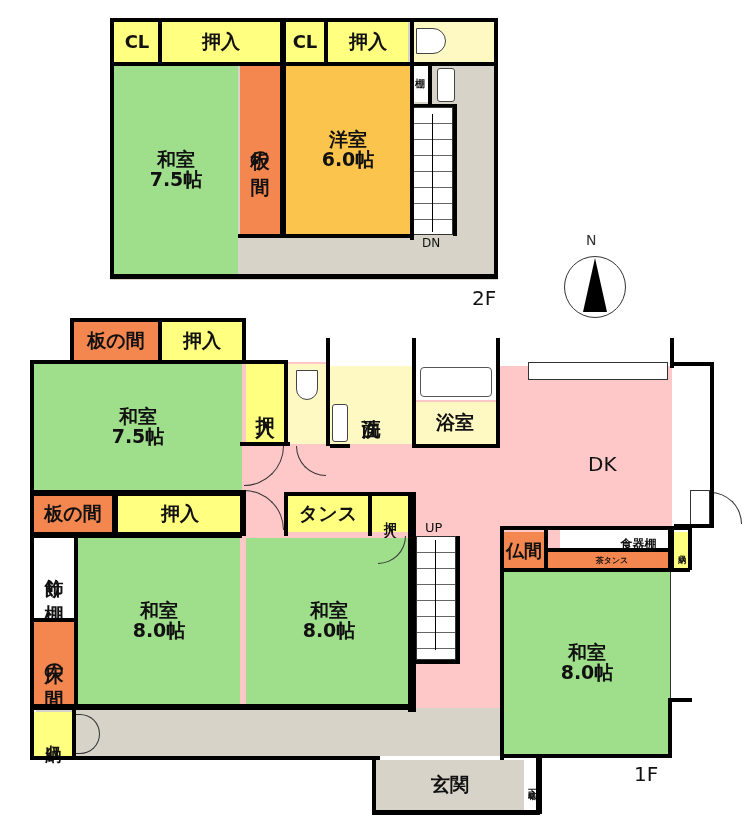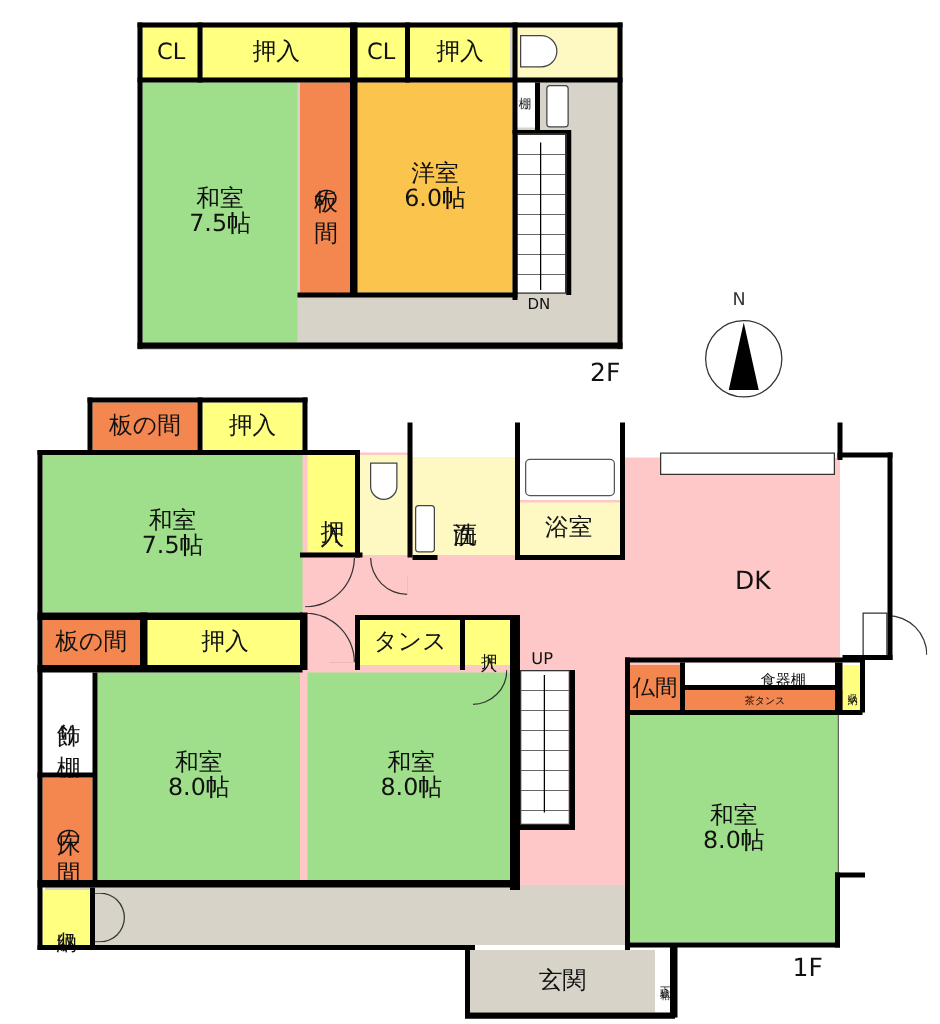--- a/index.html
+++ b/index.html
@@ -1,19 +1,19 @@
 <!DOCTYPE html>
 <html><head>
 <meta charset="utf-8">
 <style>
   html, body { margin:0; padding:0; background:#fff; }
   body { width:752px; height:819px; position:relative; overflow:hidden;
          font-family:"DejaVu Sans", "Liberation Sans", sans-serif; color:#111; }
   .abs { position:absolute; box-sizing:border-box; }
-  .room { position:absolute; box-sizing:border-box; display:flex; align-items:center; justify-content:center; text-align:center; line-height:1.05; }
+  .room { position:absolute; box-sizing:border-box; display:flex; align-items:center; justify-content:center; text-align:center; line-height:1.05;font-weight:bold; }
   .green { background:#9fdf8b; }
   .yellow { background:#ffff80; }
   .orange { background:#f4864f; }
   .amber { background:#fbc44d; }
   .cyan { background:#fef9c3; }
   .pink { background:#ffc8c8; }
   .gray { background:#d7d3c8; }
   .white { background:#fff; }
   .wall { position:absolute; background:#000; }
   .lbl { font-size:19px; }
@@ -169,21 +169,21 @@
   <div class="room green lbl" style="left:246px;top:538px;width:166px;height:166px;">
     <div>
         <div>和室</div>
         <div>8.0帖</div>
       </div>
   </div>
 
   <div class="room orange lbl2" style="left:504px;top:532px;width:40px;height:38px;">
       <span>仏間</span>
     </div>
-  <div class="room white small" style="left:548px;top:530px;width:120px;height:28px;font-size:12px;padding-left:37px;">
+  <div class="room white small" style="left:560px;top:530px;width:120px;height:28px;font-size:12px;padding-left:37px;">
       <span>食器棚</span>
     </div>
   <div class="room orange tiny" style="left:548px;top:552px;width:128px;height:18px;">
       <span>茶タンス</span>
     </div>
   <div class="room yellow tiny vert" style="left:674px;top:532px;width:14px;height:36px;">
       <span>収納</span>
     </div>
   <div class="abs white" style="left:670px;top:572px;width:20px;height:126px;border-left:1px solid #333;"></div>
   <div class="abs white" style="left:690px;top:490px;width:20px;height:36px;border:1px solid #333;"></div>

